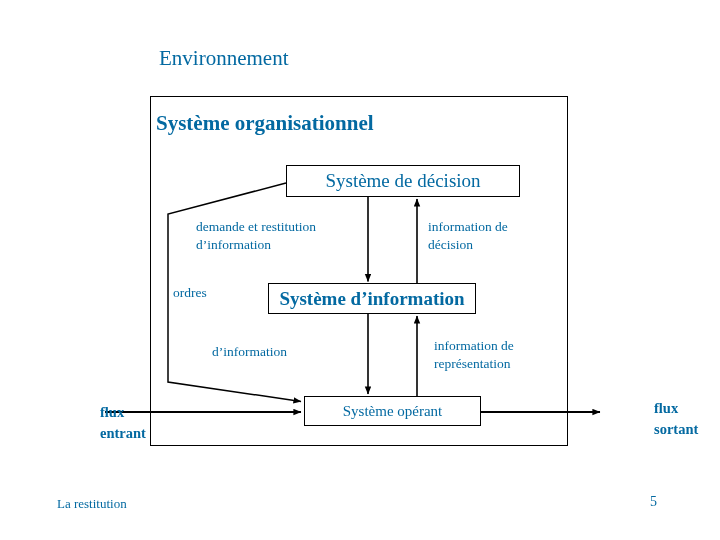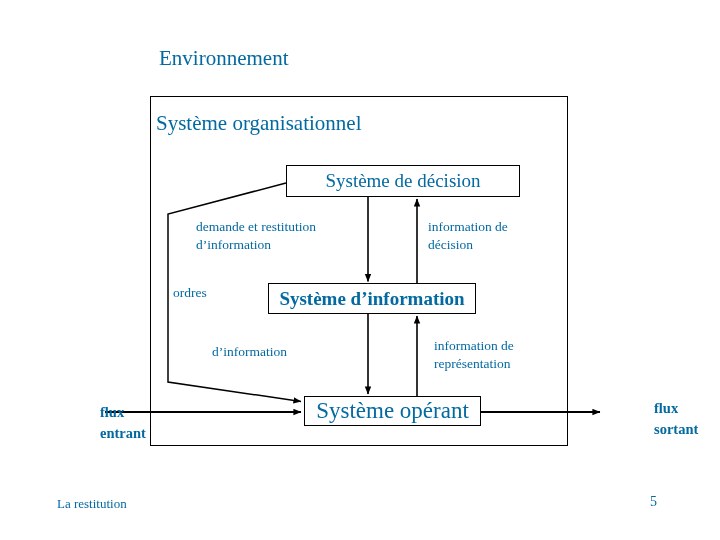--- a/index.html
+++ b/index.html
@@ -35,20 +35,21 @@
     height: 350px;
     border: 1.6px solid #000000;
     box-sizing: border-box;
   }
   #org-title {
     left: 156px;
     top: 110px;
     font-size: 21px;
     line-height: 26px;
     white-space: nowrap;
+    font-weight: bold;
   }
 
   
   .sys-box {
     border: 1.4px solid #000000;
     box-sizing: border-box;
     background: #ffffff;
     display: flex;
     align-items: center;
     justify-content: center;
@@ -68,21 +69,21 @@
     height: 31px;
     font-size: 19px;
     font-weight: bold;
     text-align: right;
   }
   #operant-box {
     left: 304px;
     top: 396px;
     width: 177px;
     height: 30px;
-    font-size: 23px;
+    font-size: 15px;
   }
 
   
   .cap {
     font-size: 13.5px;
     line-height: 17.5px;
     white-space: nowrap;
   }
   #lbl-demande-restitution { left: 196px; top: 218px; }
   #lbl-information-decision { left: 428px; top: 218px; }

